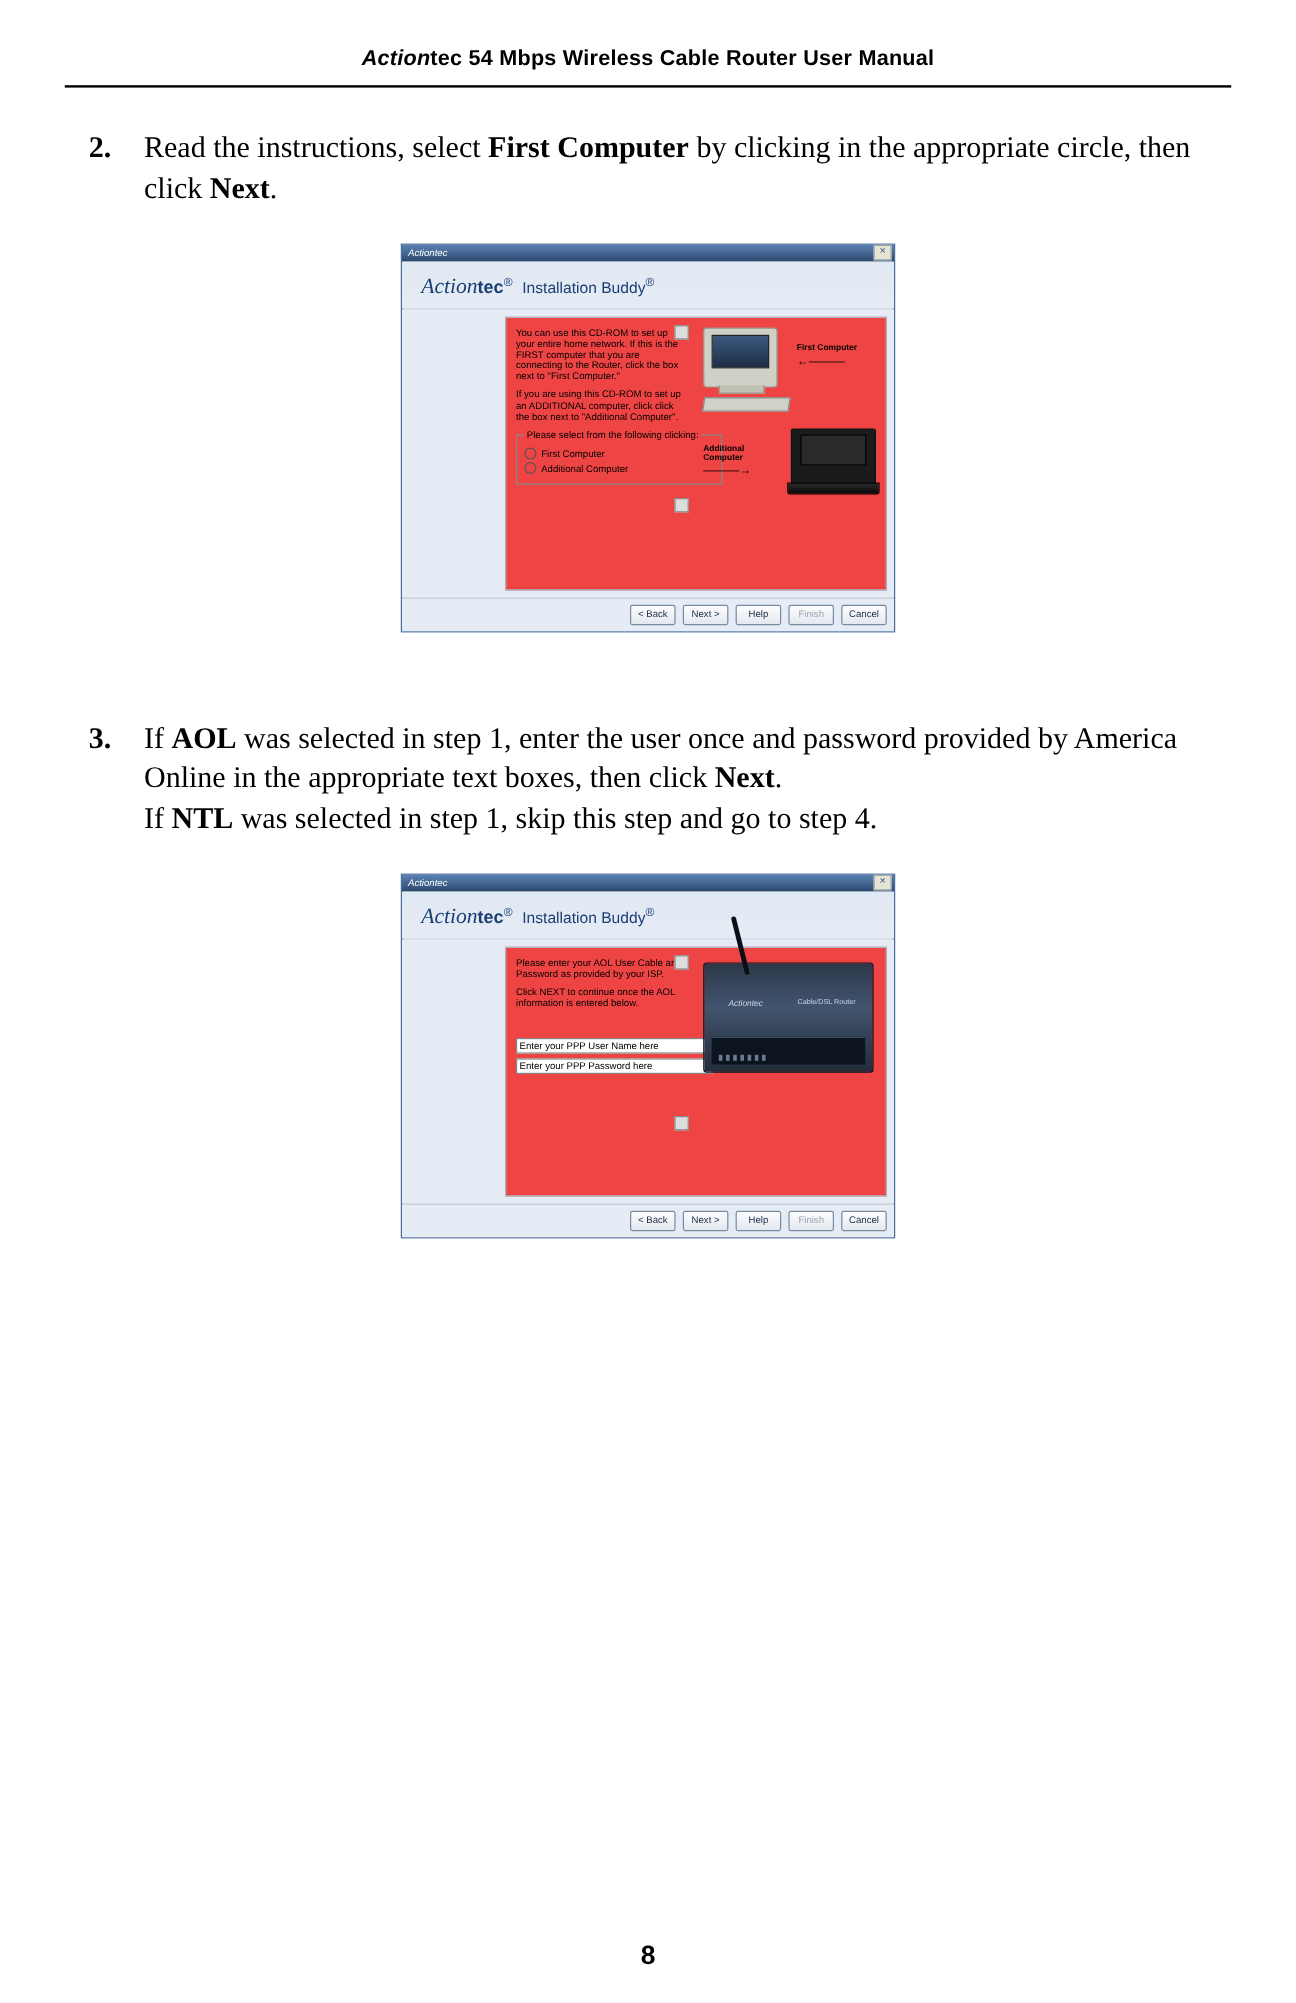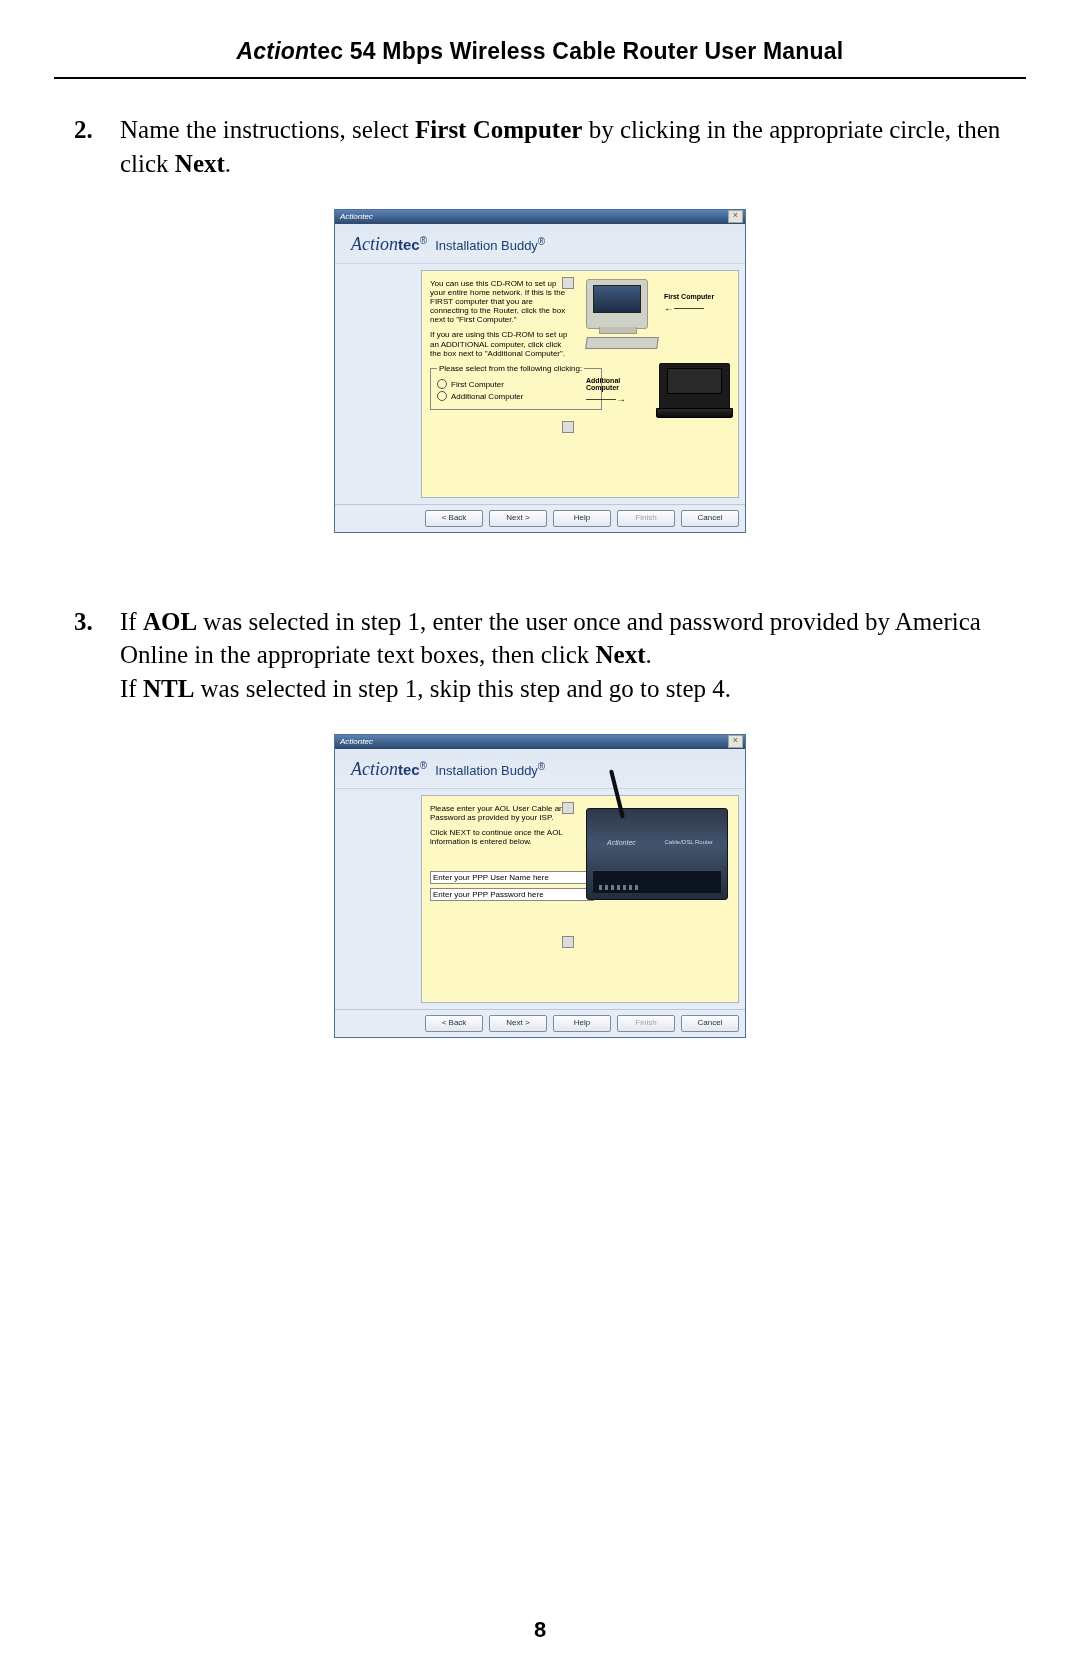--- a/index.html
+++ b/index.html
@@ -12,21 +12,21 @@
     position: relative;
   }
   .page {
     padding: 38px 54px 0 54px;
     box-sizing: border-box;
   }
   .running-head {
     text-align: center;
     font-family: "Myriad Pro", "Helvetica Neue", Arial, sans-serif;
     font-weight: 700;
-    font-size: 23px;
+    font-size: 18px;
     letter-spacing: 0.2px;
     padding-bottom: 12px;
   }
   .running-head .brand-italic { font-style: italic; font-weight: 700; }
   .head-rule {
     border: none;
     border-top: 2px solid #000;
     margin: 0 0 34px 0;
   }
   .step {
@@ -90,21 +90,21 @@
     min-height: 200px;
     background:#e6ecf5;
     padding: 6px 6px 6px 6px;
   }
   .wiz-left {
     width: 80px;
     flex:none;
   }
   .wiz-panel {
     flex:1;
-    background:#fef9c3;
+    background:#ef4444;
     border:1px solid #aab6c7;
     padding:8px 8px 8px 8px;
     position:relative;
     min-height: 210px;
   }
   .wiz-instr {
     width: 138px;
     font-size:8px;
     line-height:1.15;
     color:#000;
@@ -186,21 +186,21 @@
   }
   .wiz-btn {
     min-width:32px; height:15px;
     border:1px solid #7a8aa1;
     background:linear-gradient(#fdfdfd,#e3e8ef);
     border-radius:2px;
     font-size:8px;
     line-height:13px;
     text-align:center;
     color:#1b2c45;
-    padding:0 12px;
+    padding:0 2px;
   }
   .wiz-btn.disabled { color:#9aa3b2; }
 
   .page-num {
     position:absolute; bottom:26px; left:0; right:0;
     text-align:center;
     font-family: "Myriad Pro", Arial, sans-serif;
     font-weight:700; font-size:22px;
   }
 </style>
@@ -210,21 +210,21 @@
 <div class="page">
 
   <div class="running-head">
     <span class="brand-italic">Action</span><span>tec 54 Mbps Wireless Cable Router User Manual</span>
   </div>
   <hr class="head-rule">
 
   <div class="step">
     <div class="num">2.</div>
     <div class="body">
-      <span>Name the instructions, select </span><strong>First Computer</strong><span> by clicking in the appropriate circle, then click </span><strong>Next</strong><span>.</span>
+      <span>Read the instructions, select </span><strong>First Computer</strong><span> by clicking in the appropriate circle, then click </span><strong>Next</strong><span>.</span>
     </div>
   </div>
 
   <div class="wizard">
     <div class="wiz-titlebar">
       <span class="logo">Actiontec</span>
       <div class="wiz-close">×</div>
     </div>
     <div class="wiz-header">
       <span class="brand">

